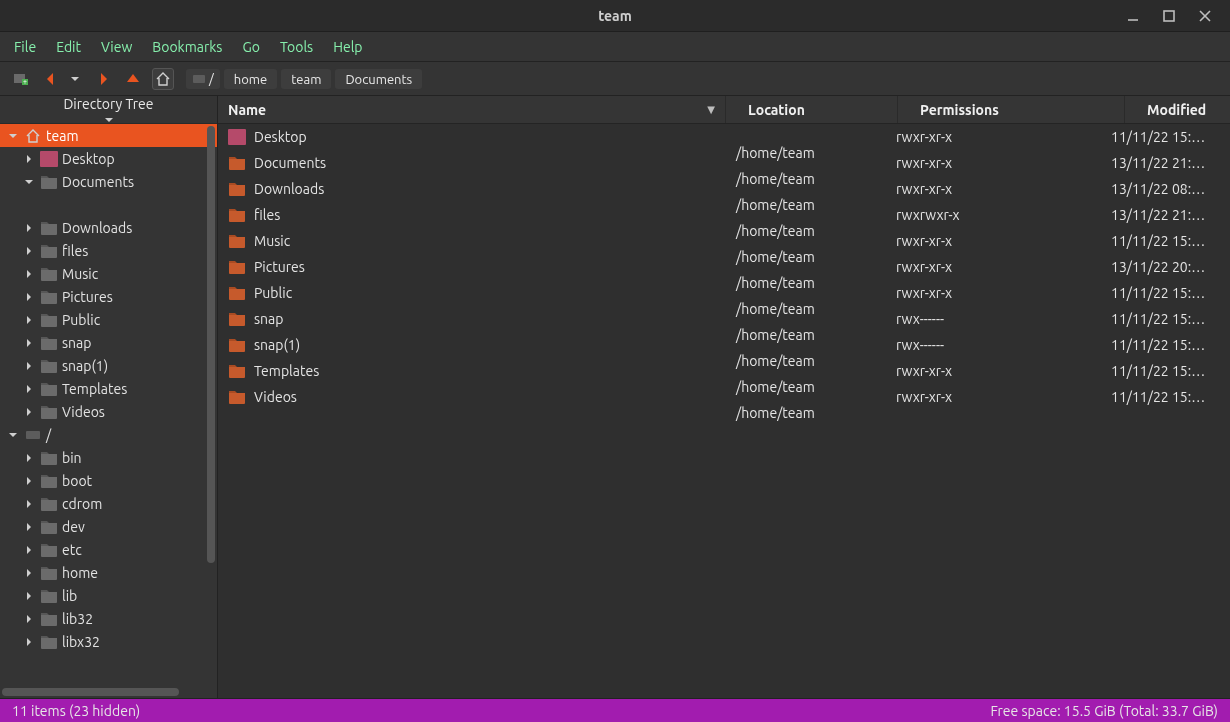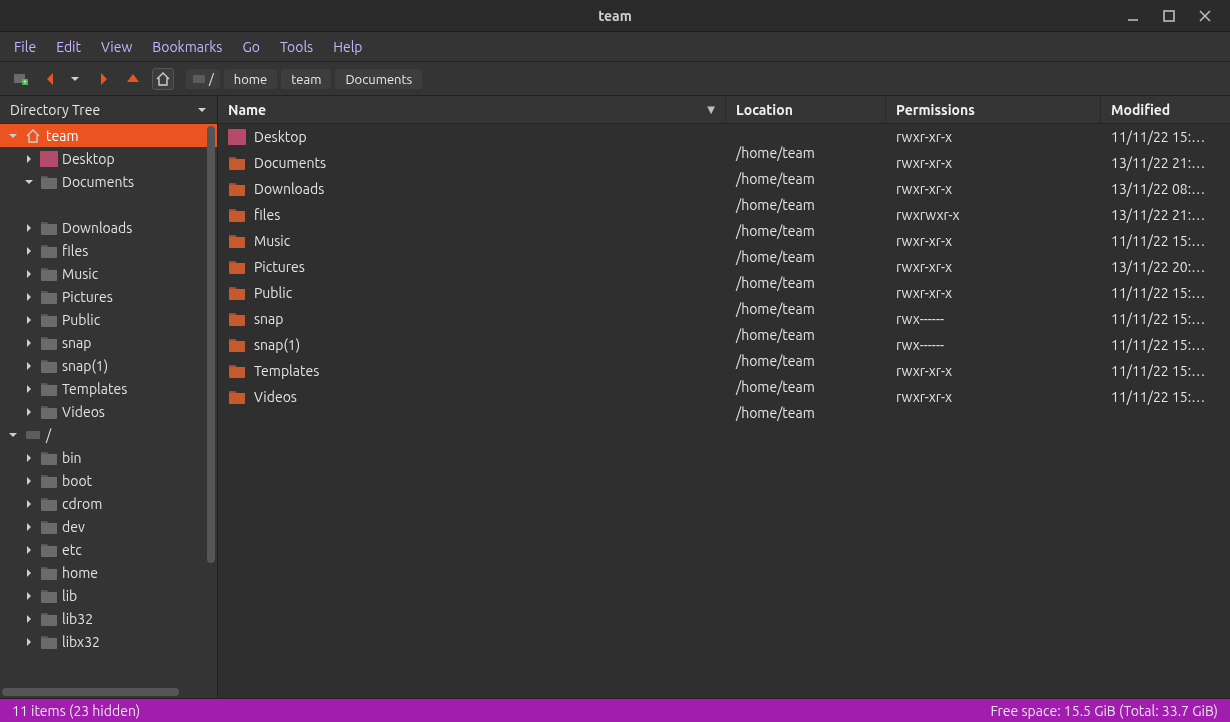--- a/index.html
+++ b/index.html
@@ -11,56 +11,56 @@
     height: 32px; background: #2b2b2b; display: flex; align-items: center;
     justify-content: center; position: relative; border-bottom: 1px solid #1f1f1f;
   }
   .titlebar .title { color: #cfcfcf; font-weight: 600; font-size: 14px; }
   .window-controls { position: absolute; right: 6px; top: 0; height: 100%; display: flex; align-items: center; gap: 18px; padding-right: 10px; }
   .win-btn { width: 18px; height: 18px; display: flex; align-items: center; justify-content: center; color: #bdbdbd; cursor: pointer; }
   .win-btn svg { width: 14px; height: 14px; stroke: currentColor; fill: none; stroke-width: 1.6; }
 
   
   .menubar { height: 30px; background: #343434; display: flex; align-items: center; padding: 0 14px; gap: 20px; border-bottom: 1px solid #222; }
-  .menubar .item { color: #c4b5fd; cursor: pointer; }
+  .menubar .item { color: #86efac; cursor: pointer; }
 
   
   .toolbar { height: 34px; background: #343434; display: flex; align-items: center; padding: 0 10px; gap: 8px; border-bottom: 1px solid #222; }
   .tool-btn { width: 22px; height: 22px; display: flex; align-items: center; justify-content: center; cursor: pointer; color: #cfcfcf; border-radius: 3px; }
   .tool-btn svg { width: 16px; height: 16px; }
   .tool-btn.orange { color: #e95420; }
   .tool-btn.boxed { background: #3d3d3d; border: 1px solid #555; }
   .dropdown-arrow { color: #cfcfcf; width: 14px; display: flex; align-items: center; }
   .crumbbar { display: flex; align-items: center; gap: 4px; margin-left: 4px; }
   .crumb { background: #3d3d3d; color: #e8e8e8; padding: 3px 10px; border-radius: 3px; cursor: pointer; font-size: 13px; }
   .crumb.root { padding: 3px 6px; display: flex; align-items: center; gap: 3px; }
 
   
   .body { flex: 1; display: flex; overflow: hidden; }
 
   
   .sidebar { width: 218px; background: #343434; display: flex; flex-direction: column; border-right: 1px solid #222; }
-  .side-header { height: 28px; display: flex; align-items: center; justify-content: space-between; padding: 0 10px; color: #e8e8e8; font-size: 14px; border-bottom: 1px solid #2a2a2a; }
+  .side-header { height: 28px; display: flex; align-items: center; justify-content: space-between; padding: 0 10px; color: #e8e8e8; font-size: 14px; border-bottom: 1px solid #2a2a2a; flex-direction: column; }
   .side-header .caret { cursor: pointer; }
   .tree-wrap { flex: 1; overflow: hidden; position: relative; }
   .tree { position: absolute; inset: 0; overflow-y: hidden; }
   .tree-row { height: 23px; display: flex; align-items: center; gap: 4px; padding-left: 6px; cursor: pointer; color: #e2e2e2; }
   .tree-row .exp { width: 14px; display: flex; justify-content: center; color: #cfcfcf; }
   .tree-row .icn { width: 18px; height: 18px; display: flex; align-items: center; justify-content: center; }
   .tree-row.selected { background: #e95420; color: #fff; }
   .tree-row.depth1 { padding-left: 22px; }
   .tree-row.depth3 { padding-left: 80px; font-size: 13px; }
   .scrollbar-v { position: absolute; right: 2px; top: 2px; bottom: 2px; width: 8px; border-radius: 4px; }
   .scrollbar-v .thumb { position: absolute; left: 0; width: 8px; background: #555; border-radius: 4px; }
   .scrollbar-h { position: absolute; left: 2px; right: 14px; bottom: 2px; height: 8px; }
   .scrollbar-h .thumb { position: absolute; top: 0; height: 8px; background: #555; border-radius: 4px; }
 
   
   .main { flex: 1; background: #2f2f2f; display: flex; flex-direction: column; overflow: hidden; }
-  .cols-header { height: 28px; display: flex; align-items: stretch; border-bottom: 1px solid #242424; color: #f0f0f0; font-weight: 600; background: #353535; }
+  .cols-header { height: 28px; display: flex; align-items: stretch; border-bottom: 1px solid #242424; color: #f0f0f0; font-weight: 600; background: #353535; gap: 12px; }
   .col { display: flex; align-items: center; padding: 0 10px; border-right: 1px solid #2a2a2a; }
   .col.name { width: 508px; justify-content: space-between; }
   .col.loc  { width: 160px; }
   .col.perm { width: 215px; }
   .col.mod  { flex: 1; border-right: none; }
   .sort-ind { font-size: 10px; color: #bdbdbd; }
 
   .rows { flex: 1; overflow: auto; }
   .row { height: 26px; display: flex; align-items: center; color: #e4e4e4; }
   .cell { padding: 0 10px; overflow: hidden; text-overflow: ellipsis; white-space: nowrap; }

